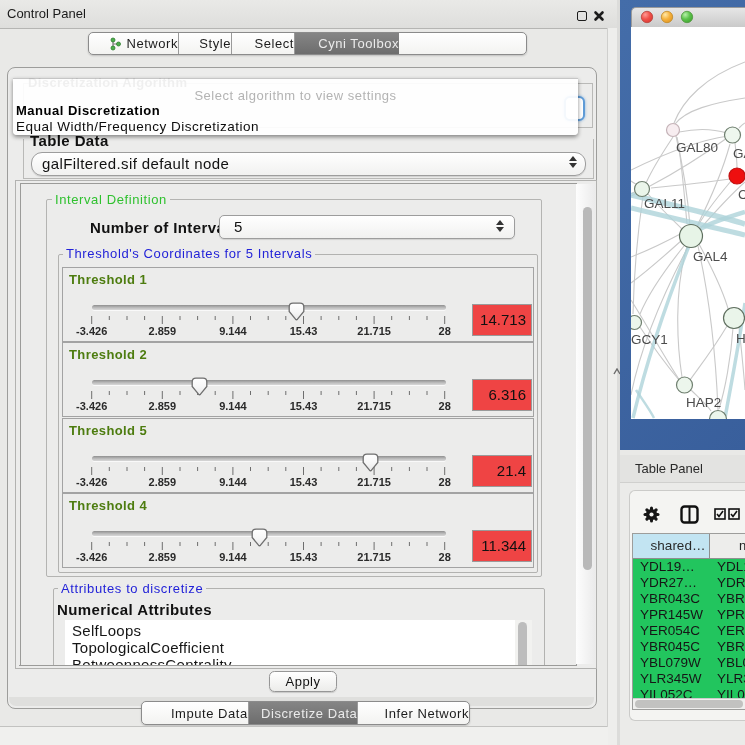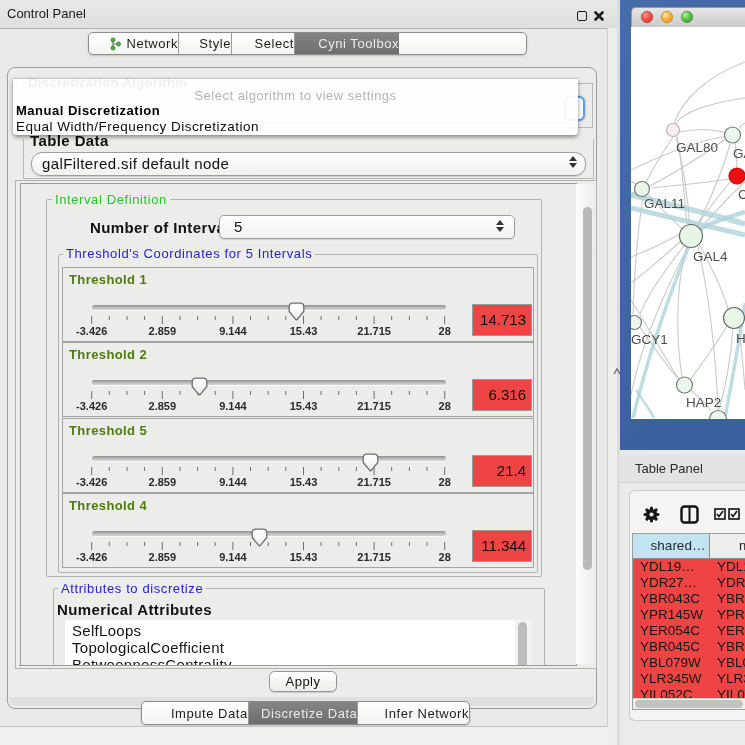--- a/index.html
+++ b/index.html
@@ -404,21 +404,21 @@
 <svg class="abs" style="left:680px;top:505px;" width="19" height="19" viewBox="0 0 19 19">
  <rect x="1.5" y="1.5" width="16" height="16" rx="3" fill="none" stroke="#111" stroke-width="2.4"></rect>
  <line x1="9.5" y1="2" x2="9.5" y2="17" stroke="#111" stroke-width="2"></line>
 </svg>
 <svg class="abs" style="left:714px;top:508px;" width="26" height="12" viewBox="0 0 26 12">
  <rect x="1" y="1" width="10" height="10" fill="none" stroke="#111" stroke-width="1.6"></rect>
  <path d="M3 6 L5 8.5 L9 3" fill="none" stroke="#111" stroke-width="1.6"></path>
  <rect x="15" y="1" width="10" height="10" fill="none" stroke="#111" stroke-width="1.6"></rect>
  <path d="M17 6 L19 8.5 L23 3" fill="none" stroke="#111" stroke-width="1.6"></path>
 </svg>
-<div class="abs" style="left:632px;top:533px;width:113px;height:175px;background:#ef4444;border:1px solid #9d9d9b;border-right:none;overflow:hidden;">
+<div class="abs" style="left:632px;top:533px;width:113px;height:175px;background:#22c55e;border:1px solid #9d9d9b;border-right:none;overflow:hidden;">
     <div style="position:absolute;left:0;top:0;width:76px;height:24px;background:#c2e4f2;border-right:1px solid #8e8e8e;border-bottom:1px solid #8e8e8e;font-size:13.5px;color:#2a2a2a;text-align:center;line-height:24px;padding-left:14px;width:62px;">shared…</div>
     <div style="position:absolute;left:77px;top:0;width:40px;height:24px;background:#ededeb;border-bottom:1px solid #909090;font-size:13px;color:#222;padding-left:29px;line-height:24px;">n</div>
     <div style="position:absolute;left:7px;top:25px;font-size:13.5px;color:#161616;">YDL19…</div>
     <div style="position:absolute;left:84px;top:25px;font-size:13.5px;color:#161616;">YDL1</div>
     <div style="position:absolute;left:7px;top:41px;font-size:13.5px;color:#161616;">YDR27…</div>
     <div style="position:absolute;left:84px;top:41px;font-size:13.5px;color:#161616;">YDR2</div>
     <div style="position:absolute;left:7px;top:57px;font-size:13.5px;color:#161616;">YBR043C</div>
     <div style="position:absolute;left:84px;top:57px;font-size:13.5px;color:#161616;">YBR0</div>
     <div style="position:absolute;left:7px;top:73px;font-size:13.5px;color:#161616;">YPR145W</div>
     <div style="position:absolute;left:84px;top:73px;font-size:13.5px;color:#161616;">YPR1</div>

